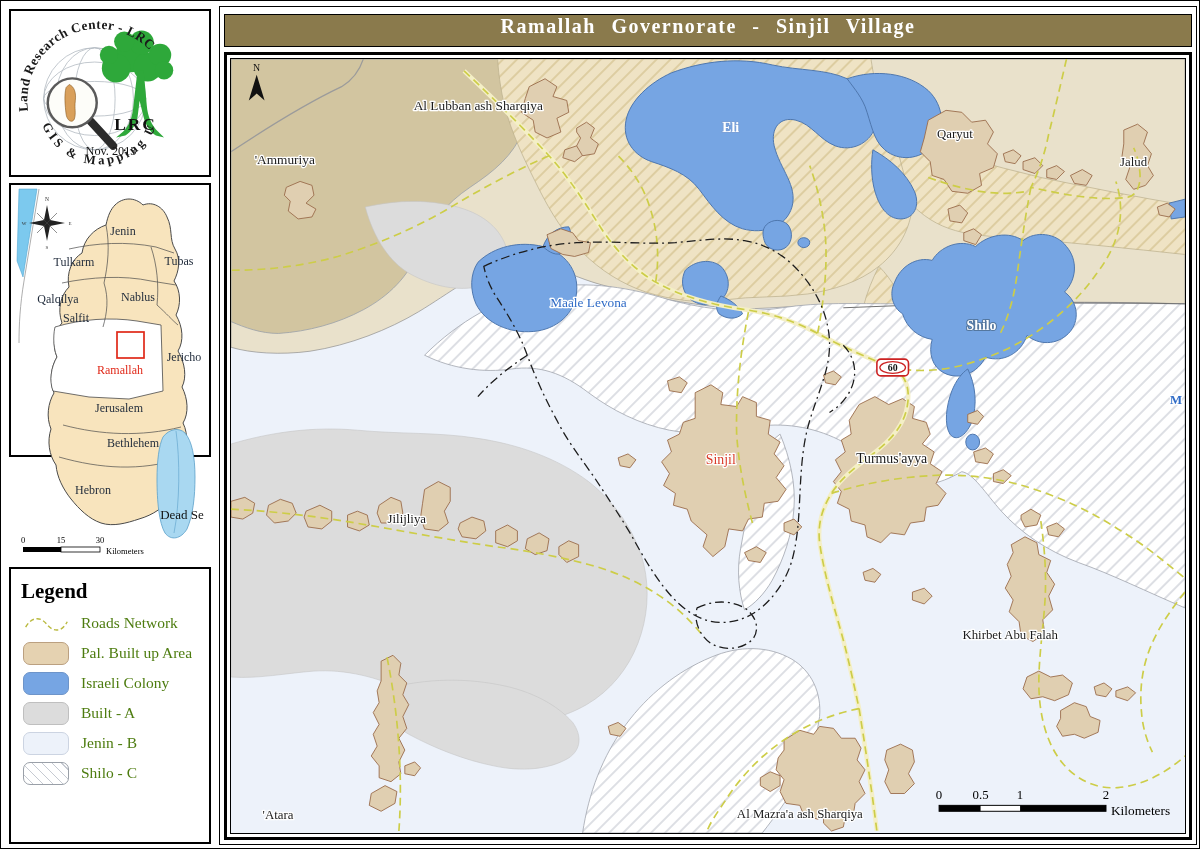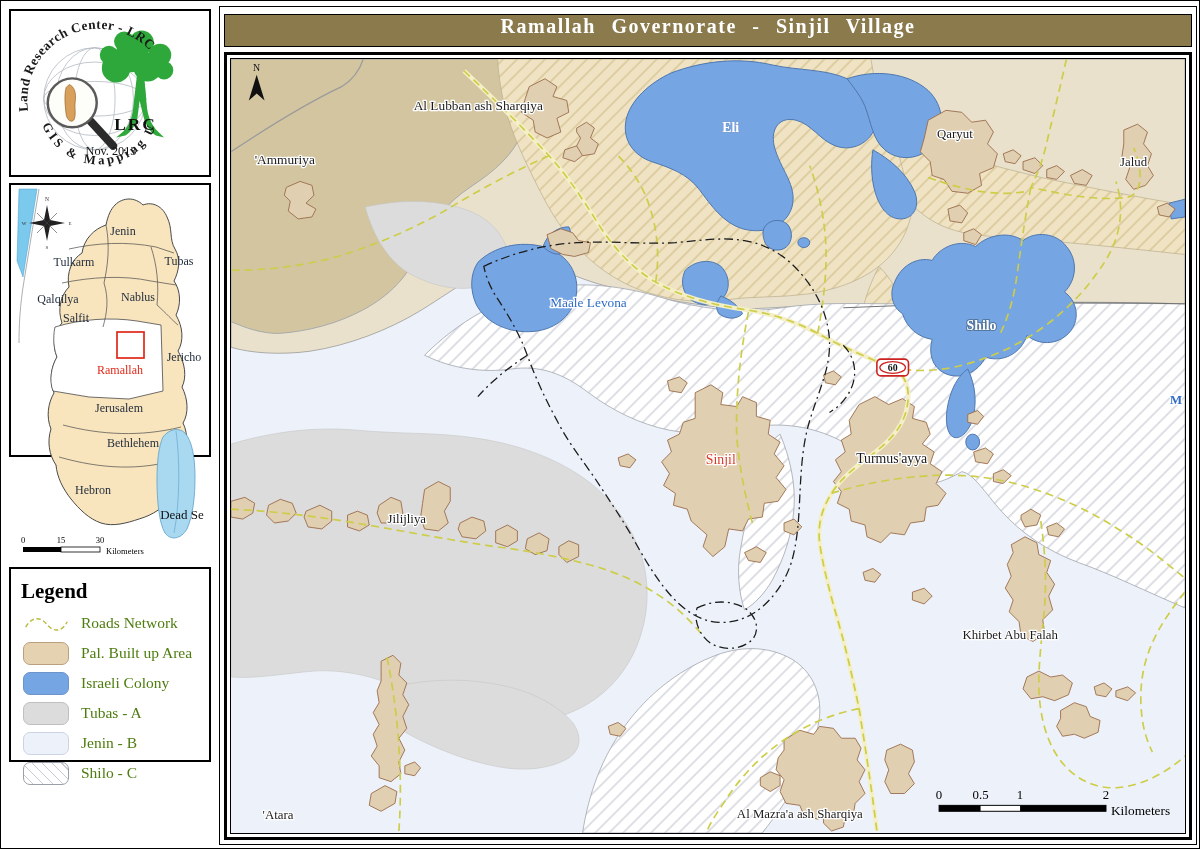--- a/index.html
+++ b/index.html
@@ -1,20 +1,20 @@
 <!DOCTYPE html>
 <html><head>
 <meta charset="utf-8">
 <style>
   html,body{margin:0;padding:0;background:#fff;}
   .page{position:relative;width:1200px;height:849px;background:#ffffff;border:1px solid #000;box-sizing:border-box;font-family:"Liberation Serif",serif;overflow:hidden;}
   .sidebox{position:absolute;left:8px;width:202px;border:2px solid #000;background:#fff;box-sizing:border-box;}
   #logo-box{top:8px;height:168px;}
   #overview-box{top:182px;height:274px;}
-  #legend-box{top:566px;height:195px;}
+  #legend-box{top:566px;height:277px;}
   .rightpanel{position:absolute;left:218px;top:5px;width:978px;height:839px;border:1px solid #000;background:#fff;box-sizing:border-box;}
   .titlebar{position:absolute;left:4px;right:4px;top:7px;height:31px;background:#8a7a4c;border:1px solid #000;color:#ffffff;
             display:flex;align-items:flex-start;justify-content:center;font-weight:bold;font-size:20px;letter-spacing:1.5px;word-spacing:9px;}
   .mapframe{position:absolute;left:4px;right:4px;top:45px;bottom:4px;border:3px solid #000;padding:3px;background:#fff;box-sizing:border-box;}
   .mapinner{width:100%;height:100%;border:1px solid #000;box-sizing:border-box;overflow:hidden;}
   .mapinner svg{display:block;width:100%;height:100%;}
   
   .legend-title{font-weight:bold;font-size:21px;margin:10px 0 4px 10px;}
   .lrow{display:flex;align-items:center;height:30px;margin-left:12px;}
   .lrow .sw{width:46px;height:23px;border-radius:7px;margin-right:12px;flex:0 0 auto;box-sizing:border-box;}
@@ -161,21 +161,21 @@
     <div class="lrow">
       <span class="sw sw-builtup"></span>
       <span class="llabel">Pal. Built up Area</span>
     </div>
     <div class="lrow">
       <span class="sw sw-colony"></span>
       <span class="llabel">Israeli Colony</span>
     </div>
     <div class="lrow">
       <span class="sw sw-areaa"></span>
-      <span class="llabel">Tubas - A</span>
+      <span class="llabel">Built - A</span>
     </div>
     <div class="lrow">
       <span class="sw sw-areab"></span>
       <span class="llabel">Jenin - B</span>
     </div>
     <div class="lrow">
       <span class="sw sw-areac"></span>
       <span class="llabel">Shilo - C</span>
     </div>
   </div>

